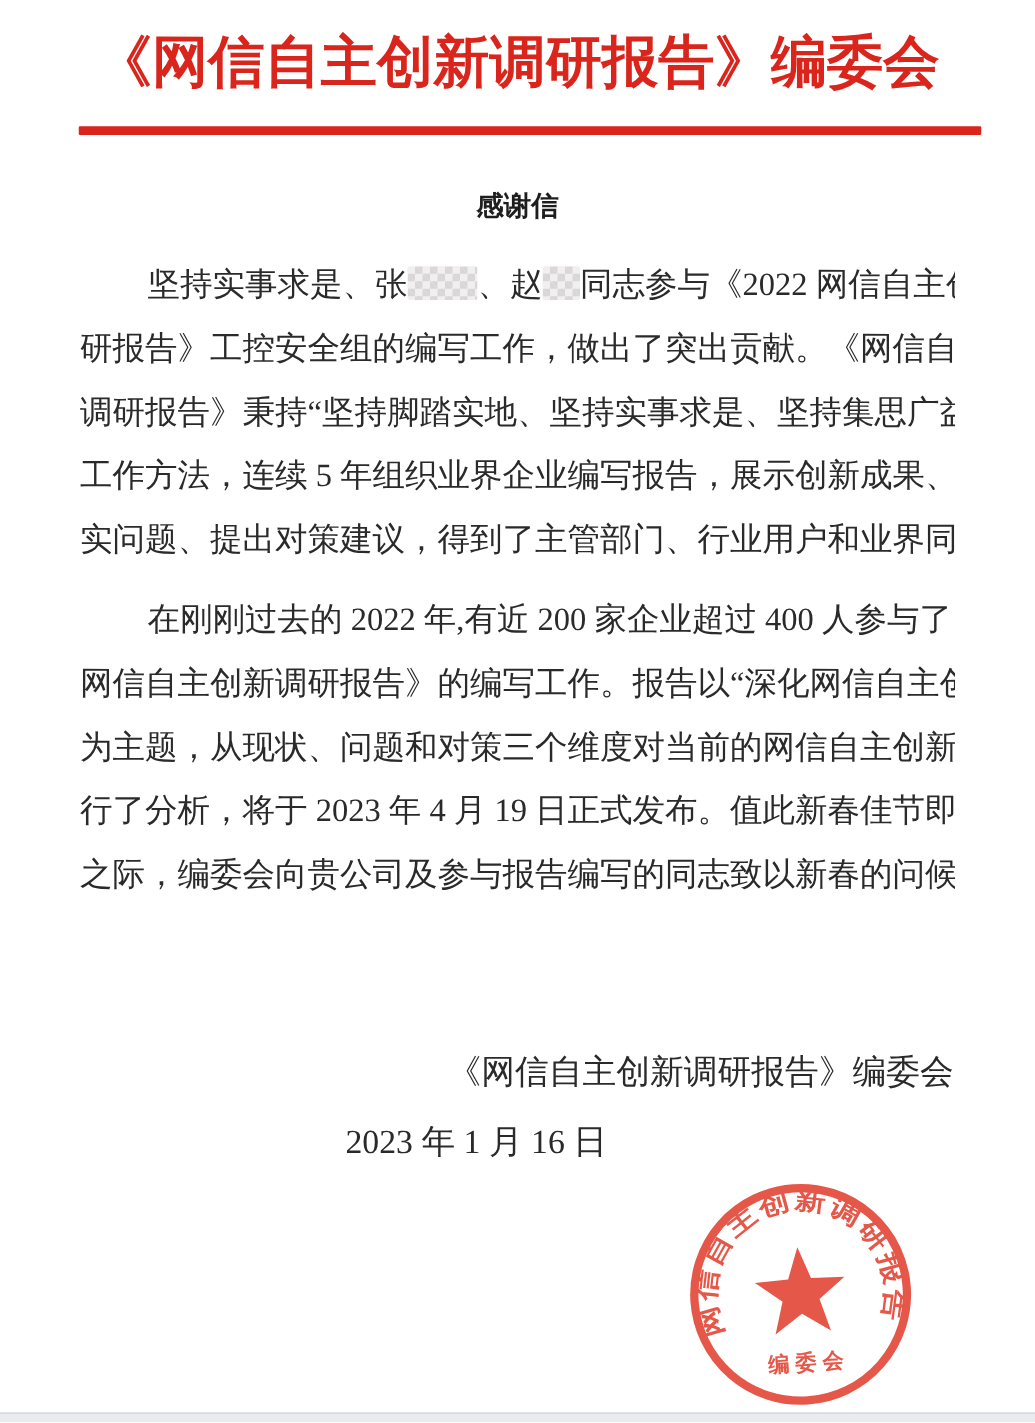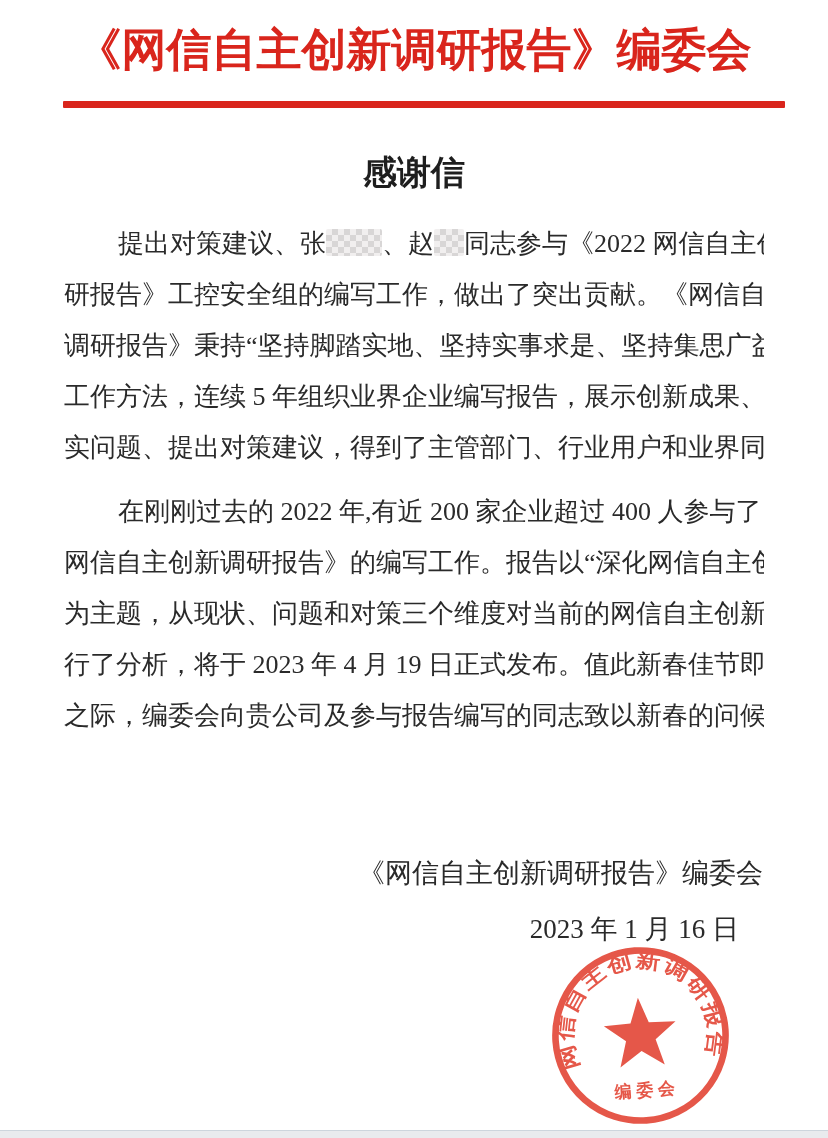--- a/index.html
+++ b/index.html
@@ -23,21 +23,21 @@
   }
   .red-rule {
     margin:25px 0 0 63px;
     width:722px; height:7px;
     background:var(--header-red);
     border-radius:1px;
   }
   .letter-title {
     margin-top:42px;
     text-align:center;
-    font-size:34px;
+    font-size:22px;
     font-weight:bold;
     color:#1e1e1e;
   }
   .addressee {
     margin:18px 64px 0 64px;
     font-size:27px;
     color:var(--body-ink);
     text-decoration:underline;
     text-underline-offset:5px;
     text-decoration-thickness:1.5px;
@@ -70,22 +70,22 @@
   .signature {
     margin-top:112px;
     padding-right:65px;
     text-align:right;
     font-size:27px;
     line-height:40px;
     color:var(--body-ink);
   }
   .letter-date {
     margin-top:16px;
-    padding-right:89px;
-    text-align:right;
+    padding-right:66px;
+    text-align:center;
     font-size:27px;
     line-height:40px;
     color:var(--body-ink);
   }
   .seal {
     position:absolute;
     left:546px; top:941px;
     width:189px; height:189px;
     transform:rotate(-4deg);
     opacity:0.88;
@@ -114,21 +114,21 @@
 
   <div class="org-header">《网信自主创新调研报告》编委会</div>
 
   <div class="red-rule"></div>
 
   <div class="letter-title">感谢信</div>
 
 
   <div class="body-block" id="body-paragraphs">
       <div class="para">
-        <div class="line"><span class="indent"></span><span>提出对策建议、张</span><span class="mosaic" style="width: 56px;"></span><span>、赵</span><span class="mosaic" style="width: 30px;"></span><span>同志参与《2022 网信自主创新调</span></div>
+        <div class="line"><span class="indent"></span><span>坚持实事求是、张</span><span class="mosaic" style="width: 56px;"></span><span>、赵</span><span class="mosaic" style="width: 30px;"></span><span>同志参与《2022 网信自主创新调</span></div>
         <div class="line"><span>研报告》工控安全组的编写工作，做出了突出贡献。《网信自主创新</span></div>
         <div class="line"><span>调研报告》秉持“坚持脚踏实地、坚持实事求是、坚持集思广益”的</span></div>
         <div class="line"><span>工作方法，连续 5 年组织业界企业编写报告，展示创新成果、分析现</span></div>
         <div class="line"><span>实问题、提出对策建议，得到了主管部门、行业用户和业界同仁的高</span></div>
       </div>
       <div class="para">
         <div class="line"><span class="indent"></span><span>在刚刚过去的 2022 年,有近 200 家企业超过 400 人参与了《2022</span></div>
         <div class="line"><span>网信自主创新调研报告》的编写工作。报告以“深化网信自主创新”</span></div>
         <div class="line"><span>为主题，从现状、问题和对策三个维度对当前的网信自主创新工作进</span></div>
         <div class="line"><span>行了分析，将于 2023 年 4 月 19 日正式发布。值此新春佳节即将到来</span></div>

